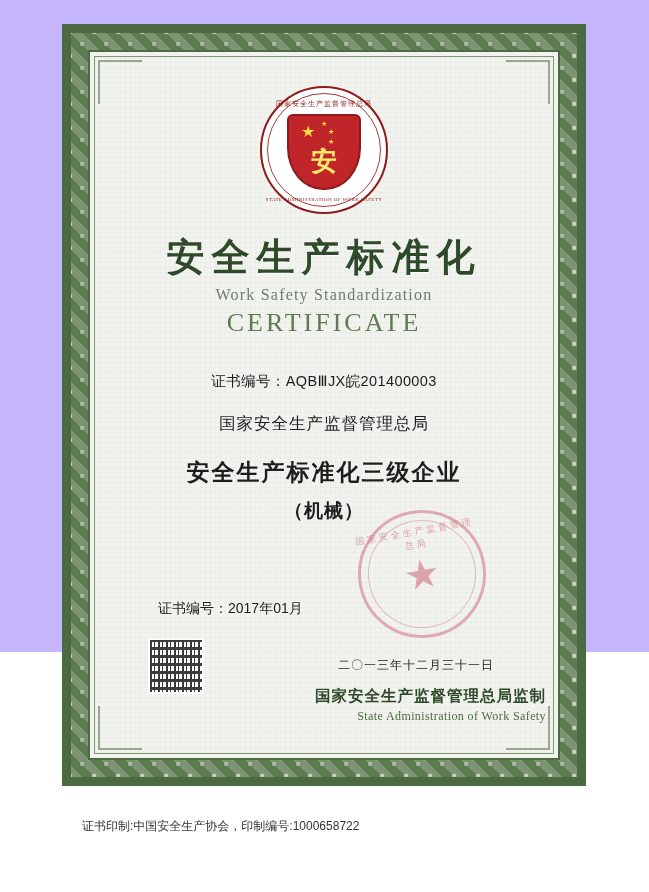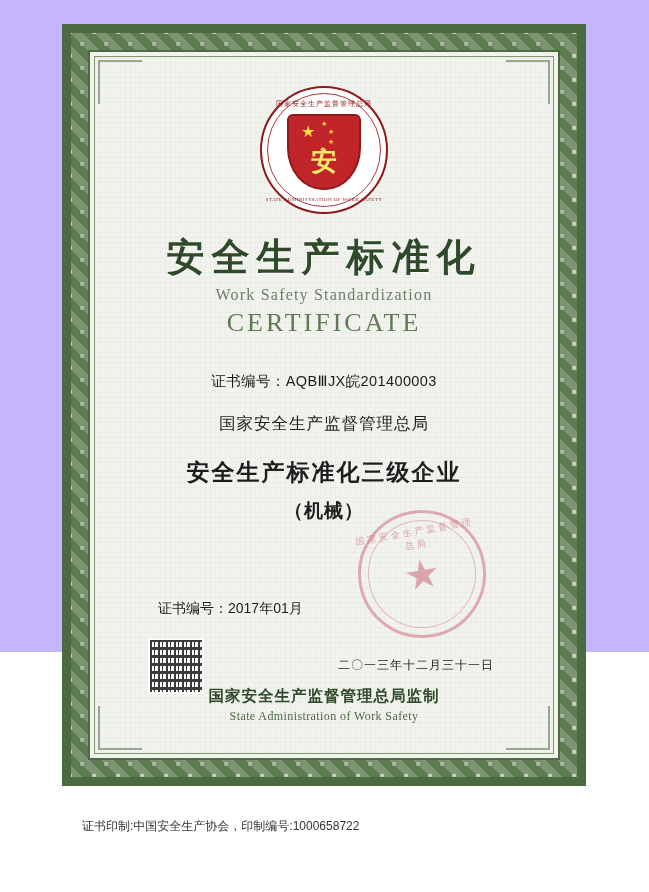--- a/index.html
+++ b/index.html
@@ -311,21 +311,21 @@
     border: 2px solid #ffffff;
     box-sizing: border-box;
     opacity: .85;
   }
 
   
   .issuer {
     position: absolute;
     left: 0; right: 0;
     bottom: 22px;
-    text-align: center;
+    text-align: right;
   }
   .issuer-cn {
     font-size: 15.5px;
     color: #2f4a2a;
     letter-spacing: 1px;
     font-weight: bold;
     font-family: "Liberation Serif", serif;
   }
   .issuer-en {
     margin-top: 2px;

